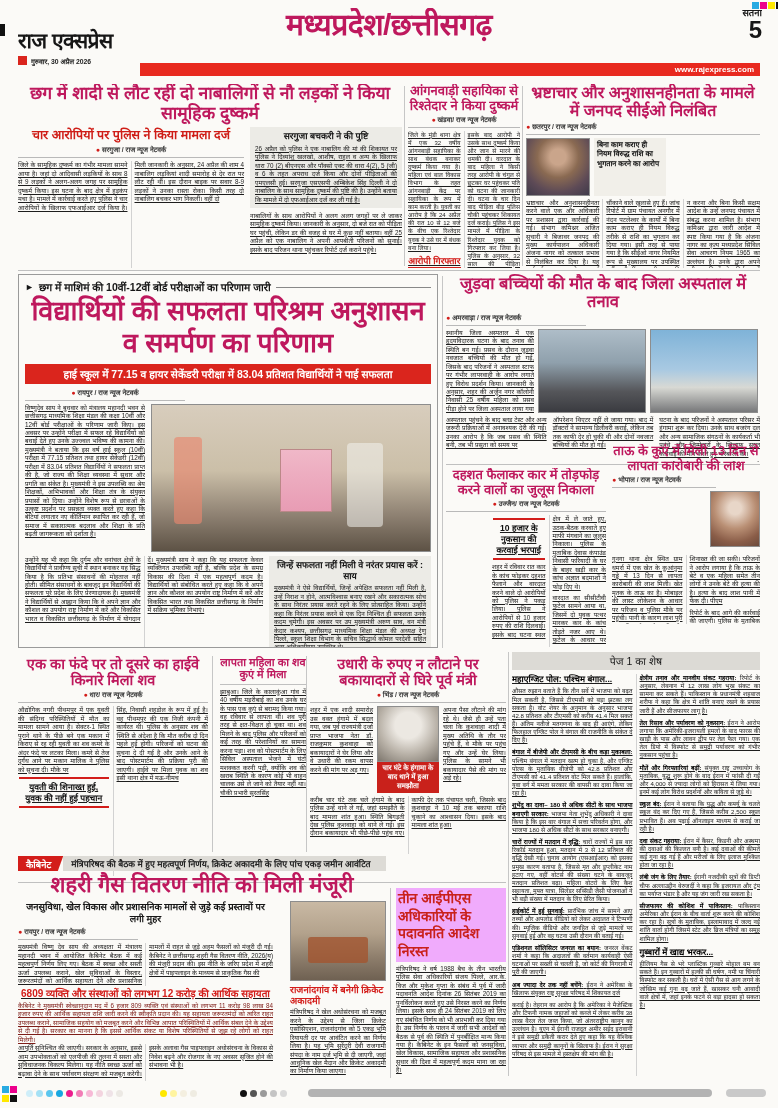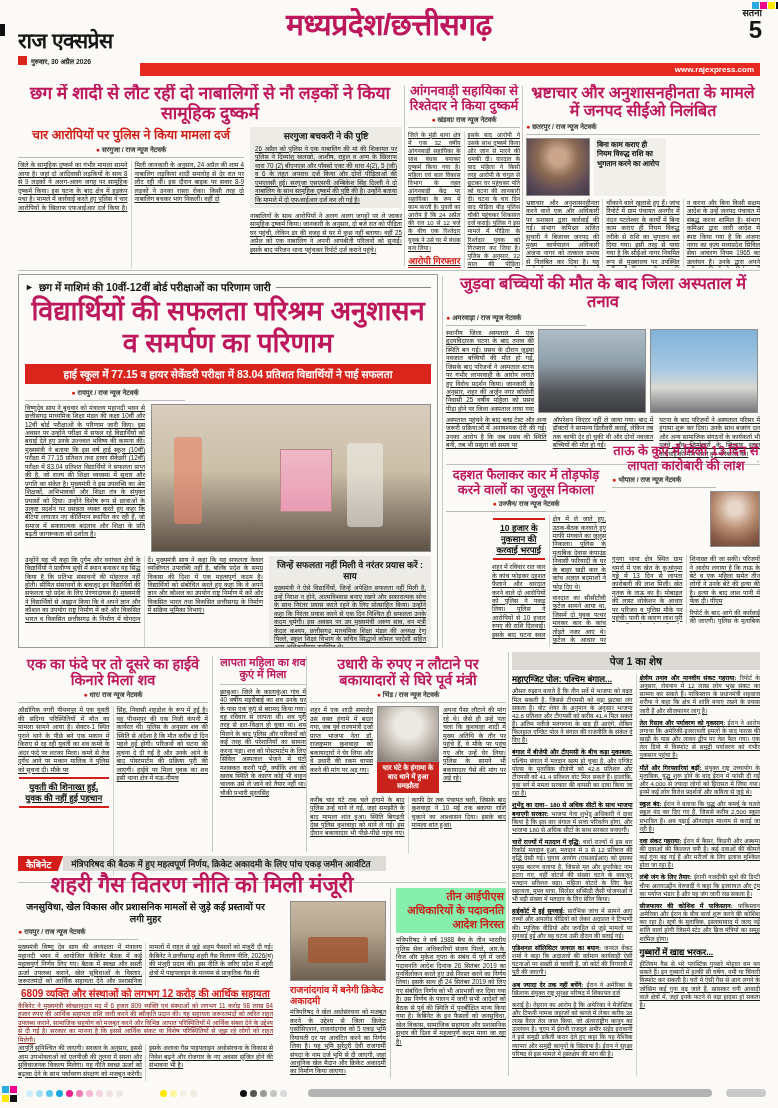--- a/index.html
+++ b/index.html
@@ -209,21 +209,21 @@
       <div style="width:62px;flex:none;">
         <div class="photo" style="width:62px;height:56px;background:radial-gradient(circle at 50% 34%,#ece8e2 28%,#b9b2a8 62%,#7d766d);"></div>
         <div class="capbox">चार घंटे के हंगामा के बाद थाने में हुआ समझौता</div>
       </div>
       <div class="bt" style="flex:1;">अपना पैसा लौटाने की मांग रहे थे। जैसे ही उन्हें पता चला कि कुशवाहा शादी में मुख्य अतिथि के तौर पर पहुंचे हैं, वे मौके पर पहुंच गए और उन्हें घेर लिया। पुलिस के सामने भी बकायादार पैसे की मांग पर अड़े रहे।</div>
     </div>
     <div class="bt cols2" style="height:58px;margin-top:3px;">करीब चार घंटे तक चले हंगामे के बाद पुलिस उन्हें थाने ले गई, जहां समझौते के बाद मामला शांत हुआ। स्थिति बिगड़ती देख पुलिस कुशवाहा को थाने ले गई। इस दौरान बकायादार भी पीछे-पीछे पहुंच गए। काफी देर तक पंचायत चली, जिसके बाद कुशवाहा ने 10 मई तक बकाया राशि चुकाने का आश्वासन दिया। इसके बाद मामला शांत हुआ।</div>
   </div>
 
   <div class="abs" style="left:512px;top:652px;width:248px;height:426px;">
-    <div style="background:#dcdad5;font-weight:bold;font-size:10.5px;text-align:center;padding:2px 0;margin-bottom:4px;">पेज 1 का शेष</div>
+    <div style="background:#dcdad5;font-weight:normal;font-size:10.5px;text-align:center;padding:2px 0;margin-bottom:4px;">पेज 1 का शेष</div>
     <div class="bt cols2" style="height:402px;font-size:6.1px;">
       <div class="pr-item"><div class="pr-head">महाएग्जिट पोल: पश्चिम बंगाल...</div><span>औसत रुझान बताते हैं कि तीन सर्वे में भाजपा को बढ़त मिल सकती है, जिससे टीएमसी को बड़ा झटका लग सकता है। वोट शेयर के अनुमान के अनुसार भाजपा 42.8 प्रतिशत और टीएमसी को करीब 41.4 मिल सकते हैं। अंतिम नतीजे मतगणना के बाद ही आएंगे, लेकिन फिलहाल एग्जिट पोल ने बंगाल की राजनीति के संकेत दे दिए हैं।</span></div>
       <div class="pr-item"><b>बंगाल में बीजेपी और टीएमसी के बीच कड़ा मुकाबला:</b> <span>पश्चिम बंगाल में मतदान खत्म हो चुका है, और एग्जिट पोल्स के मुताबिक बीजेपी को 42.8 प्रतिशत और टीएमसी को 41.4 प्रतिशत वोट मिल सकते हैं। हालांकि, युवा वर्ग में ममता सरकार की वापसी का दावा किया जा रहा है।</span></div>
       <div class="pr-item"><b>शुभेंदु का दावा– 180 से अधिक सीटों के साथ भाजपा बनाएगी सरकार:</b> <span>भाजपा नेता शुभेंदु अधिकारी ने दावा किया है कि इस बार बंगाल में सत्ता परिवर्तन होगा, और भाजपा 180 से अधिक सीटों के साथ सरकार बनाएगी।</span></div>
       <div class="pr-item"><b>चारों राज्यों में मतदान में वृद्धि:</b> <span>चारों राज्यों में इस बार रिकॉर्ड मतदान हुआ, मतदान में 3 से 12 प्रतिशत की वृद्धि देखी गई। चुनाव आयोग (एसआईआर) को इसका प्रमुख कारण बताया है, जिससे मृत और डुप्लीकेट नाम हटाए गए, वहीं वोटर्स की संख्या घटने के बावजूद मतदान प्रतिशत बढ़ा। महिला वोटरों के लिए कैश सहायता, मुफ्त यात्रा, सिलेंडर सब्सिडी जैसी योजनाओं ने भी बड़ी संख्या में मतदान के लिए प्रेरित किया।</span></div>
       <div class="pr-item"><b>हाईकोर्ट में हुई सुनवाई:</b> <span>प्रारंभिक जांच में सामने आए तथ्यों और अपलोड वीडियो को लेकर अदालत ने टिप्पणी की। म्यूजिक वीडियो और जनहित से जुड़े मामलों पर सुनवाई हुई और वह घटना उसी दौरान की बताई गई।</span></div>
       <div class="pr-item"><b>एडिशनल सॉलिसिटर जनरल का बयान:</b> <span>जनरल वेंकट शर्मा ने कहा कि अदालतों की वर्तमान कार्यवाही ऐसी घटनाओं पर सख्ती से चलती है, जो कोर्ट की निगरानी में पूरी की जाएगी।</span></div>
       <div class="pr-item"><b>अब ज्यादा देर तक नहीं बचेंगे:</b> <span>ईरान ने अमेरिका के खिलाफ संयुक्त राष्ट्र सुरक्षा परिषद में शिकायत दर्ज</span></div>
       <div class="pr-item"><span>कराई है। तेहरान का आरोप है कि अमेरिका ने मैजेस्टिक और टिफनी नामक जहाजों को कब्जे में लेकर करीब 38 लाख बैरल तेल जब्त किया, जो अंतरराष्ट्रीय कानून का उल्लंघन है। यूएन में ईरानी राजदूत अमीर सईद इरावानी ने इसे समुद्री डकैती करार देते हुए कहा कि यह वैश्विक व्यापार और समुद्री कानूनों के खिलाफ है। ईरान ने सुरक्षा परिषद से इस मामले में हस्तक्षेप की मांग की है।</span></div>
       <div class="pr-item"><b>क्षेत्रीय तनाव और मानवीय संकट गहराया:</b> <span>रिपोर्ट के अनुसार, लेबनान में 12 लाख लोग भूख संकट का सामना कर सकते हैं। पाकिस्तान के प्रधानमंत्री शहबाज शरीफ ने कहा कि क्षेत्र में शांति बनाए रखने के प्रयास जारी हैं और सीजफायर लागू है।</span></div>
@@ -262,21 +262,21 @@
         <div class="photo" style="width:96px;height:80px;background:linear-gradient(180deg,#c9b9a4,#b3a28c 40%,#8f7f6d 70%,#6f6152);">
           <div style="position:absolute;left:18%;top:45%;width:64%;height:34%;background:#a2552f;border-radius:3px;opacity:.8;"></div>
         </div>
         <div style="color:#d31d1a;font-weight:bold;font-size:9.5px;text-align:left;line-height:1.2;margin:3px 0 2px;">राजनांदगांव में बनेगी क्रिकेट अकादमी</div>
         <div class="bt">मंत्रिपरिषद ने खेल अधोसंरचना को मजबूत करने के उद्देश्य से जिला क्रिकेट एसोसिएशन, राजनांदगांव को 5 एकड़ भूमि रियायती दर पर आवंटित करने का निर्णय लिया है। यह भूमि सुरेंदूरी देवी राजगामी संपदा के नाम दर्ज भूमि से दी जाएगी, जहां आधुनिक खेल मैदान और क्रिकेट अकादमी का निर्माण किया जाएगा।</div>
       </div>
     </div>
   </div>
 
   <div class="abs" style="left:396px;top:888px;width:110px;height:192px;">
-    <div style="background:#86efac;color:#c9211b;font-weight:bold;font-size:11px;text-align:right;line-height:1.25;padding:2px;">तीन आईपीएस अधिकारियों के पदावनति आदेश निरस्त</div>
+    <div style="background:#f0abfc;color:#c9211b;font-weight:bold;font-size:14px;text-align:left;line-height:1.25;padding:2px;">तीन आईपीएस अधिकारियों के पदावनति आदेश निरस्त</div>
     <div class="bt" style="margin-top:3px;height:160px;">मंत्रिपरिषद ने वर्ष 1988 बैच के तीन भारतीय पुलिस सेवा अधिकारियों संजय पिल्ले, आर.के. विज और मुकेश गुप्ता के संबंध में पूर्व में जारी पदावनति आदेश दिनांक 26 सितंबर 2019 का पुनर्विलोकन करते हुए उसे निरस्त करने का निर्णय लिया। इसके साथ ही 24 सितंबर 2019 को लिए गए संबंधित निर्णय को भी अप्रभावी कर दिया गया है। उस निर्णय के पालन में जारी सभी आदेशों को बैठक से पूर्व की स्थिति में पुनर्बीक्षित मान्य किया गया है। कैबिनेट के इन फैसलों को जनसुविधा, खेल विकास, सामाजिक सहायता और प्रशासनिक सुधार की दिशा में महत्वपूर्ण कदम माना जा रहा है।</div>
   </div>
 
   <div class="abs" style="left:2px;top:1086px;width:16px;height:16px;display:flex;flex-wrap:wrap;gap:1px;">
     <span class="regsq" style="background:#29abe2;"></span>
       <span class="regsq" style="background:#ec008c;"></span>
     <span class="regsq" style="background:#ffe800;"></span>
       <span class="regsq" style="background:#111;"></span>
   </div>
   <div class="abs" style="left:26px;top:1089px;width:740px;display:flex;align-items:center;">

